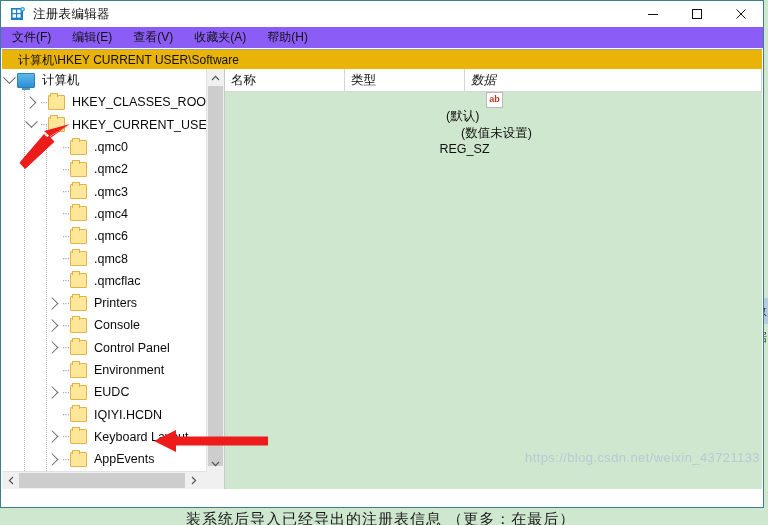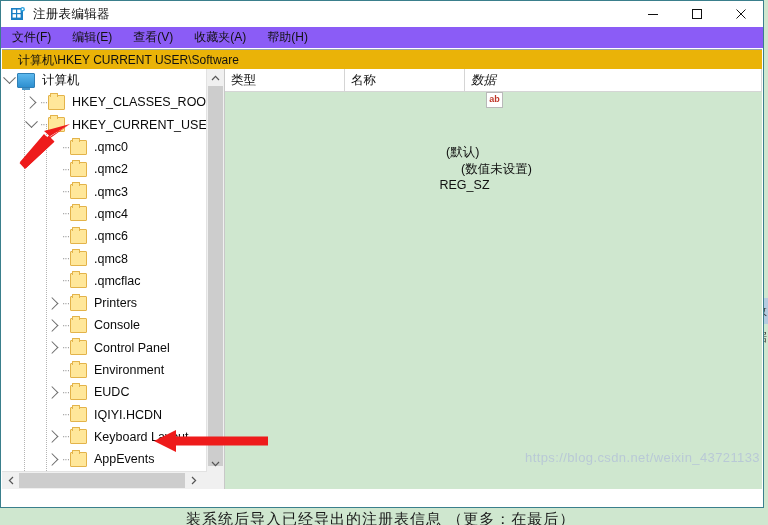--- a/index.html
+++ b/index.html
@@ -106,21 +106,21 @@
   .list-row{display:flex;height:21px;align-items:center;background:#cfe7cf;flex-direction:column;}
   .abicon{
     width:15px;height:14px;margin-left:6px;margin-right:4px;flex:none;background:#fff;
     border:1px solid #b9b9b9;position:relative;
   }
   .abicon i{
     position:absolute;left:0;top:0;right:0;bottom:0;font-style:normal;font-weight:bold;
     font-size:9px;color:#c0392b;line-height:13px;text-align:center;
   }
   .cell{font-size:12.5px;color:#111;box-sizing:border-box;}
-  .cell.c1{width:95px;margin-top:36px;}
+  .cell.c1{width:95px;}
   .cell.c2{width:120px;padding-left:6px;}
   .cell.c3{flex:1;padding-left:6px;}
 
   
   .statusbar{position:absolute;left:1px;right:1px;bottom:1px;height:17px;background:#fff;}
 
   
   .arrow{position:absolute;pointer-events:none;}
   .watermark{
     position:absolute;right:8px;bottom:20px;font-size:13px;color:#b9c9d6;
@@ -377,22 +377,22 @@
             <svg width="6" height="9" viewBox="0 0 6 9">
                 <polyline points="1,1 4.6,4.5 1,8" fill="none" stroke="#555" stroke-width="1.2"></polyline>
               </svg>
           </div>
         </div>
         <div class="corner"></div>
       </div>
 
       <div class="list-pane">
         <div class="list-header">
+          <div class="col c1">名称</div>
           <div class="col c2">类型</div>
-          <div class="col c1">名称</div>
           <div class="col c3">数据</div>
         </div>
         <div class="list-row">
           <span class="abicon">
               <i>ab</i>
             </span>
           <span class="cell c1">(默认)</span>
           <span class="cell c3">(数值未设置)</span>
           <span class="cell c2">REG_SZ</span>
         </div>

